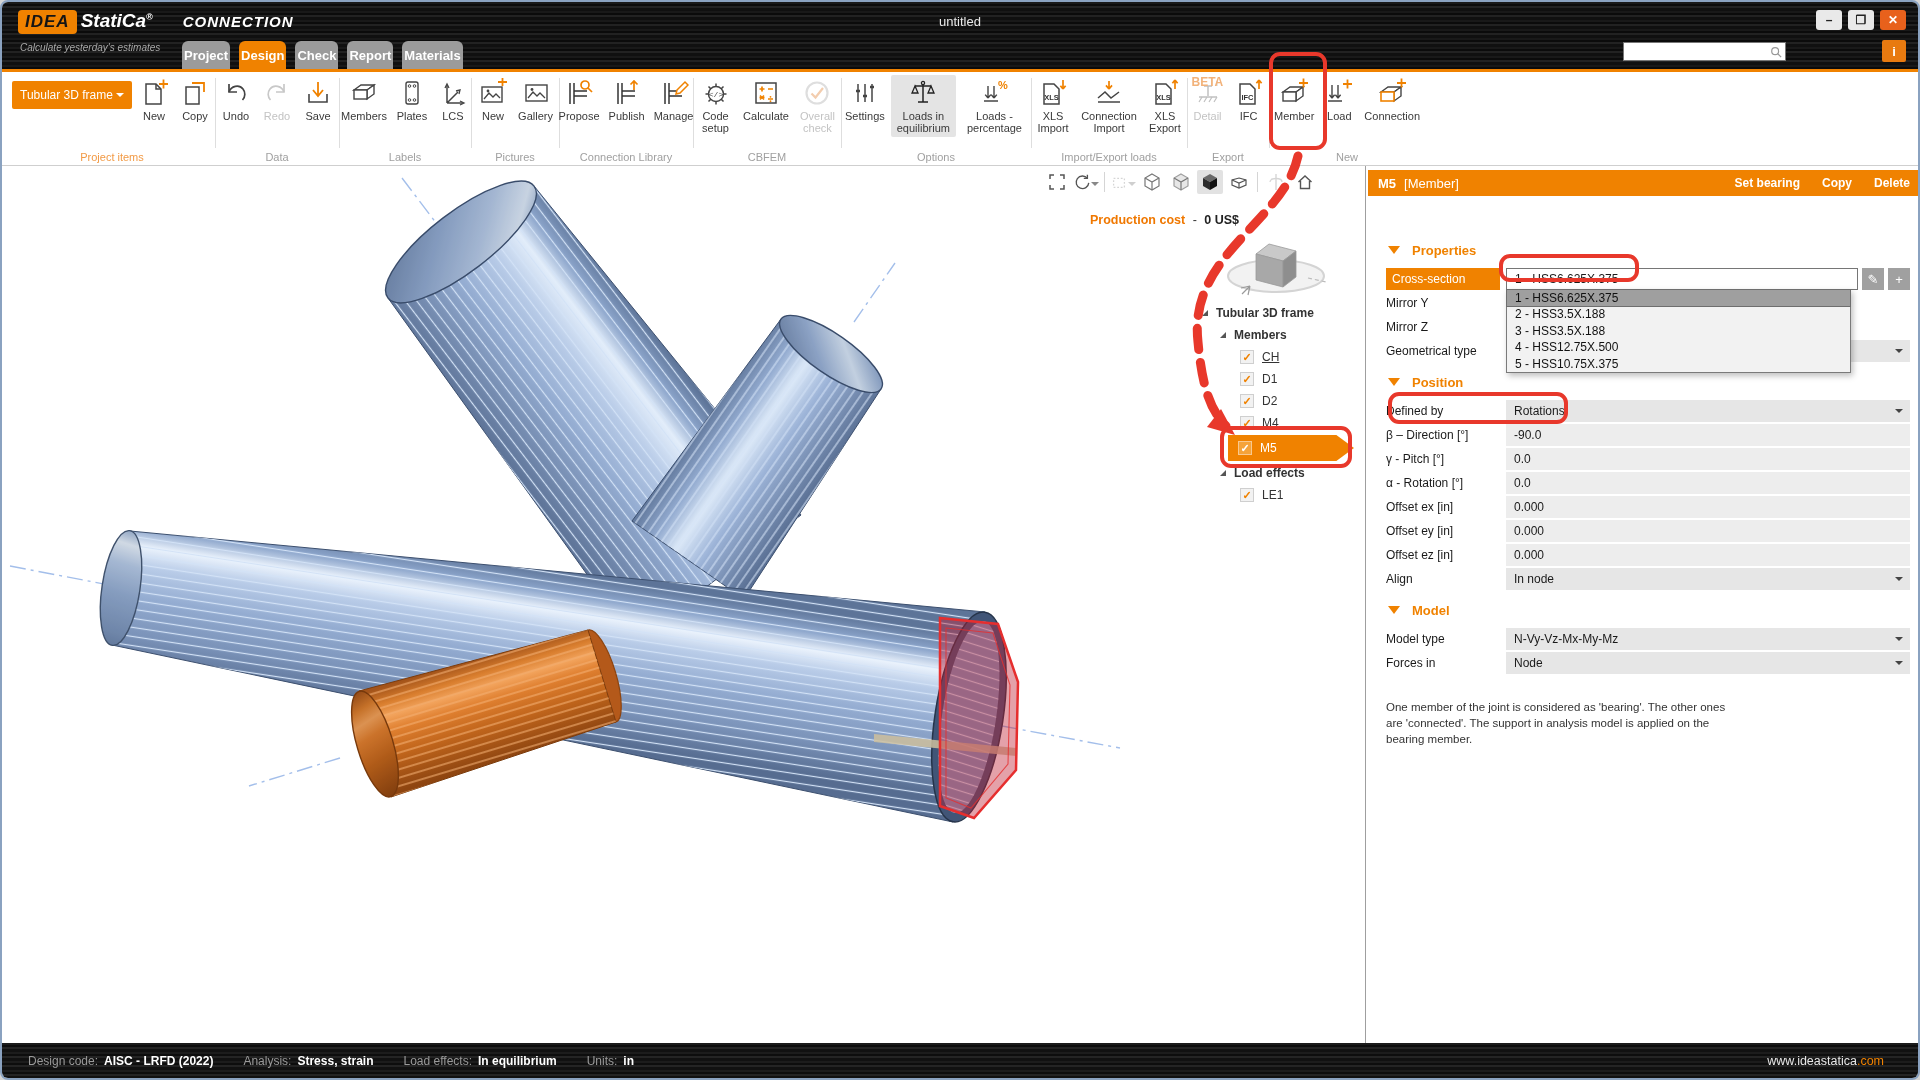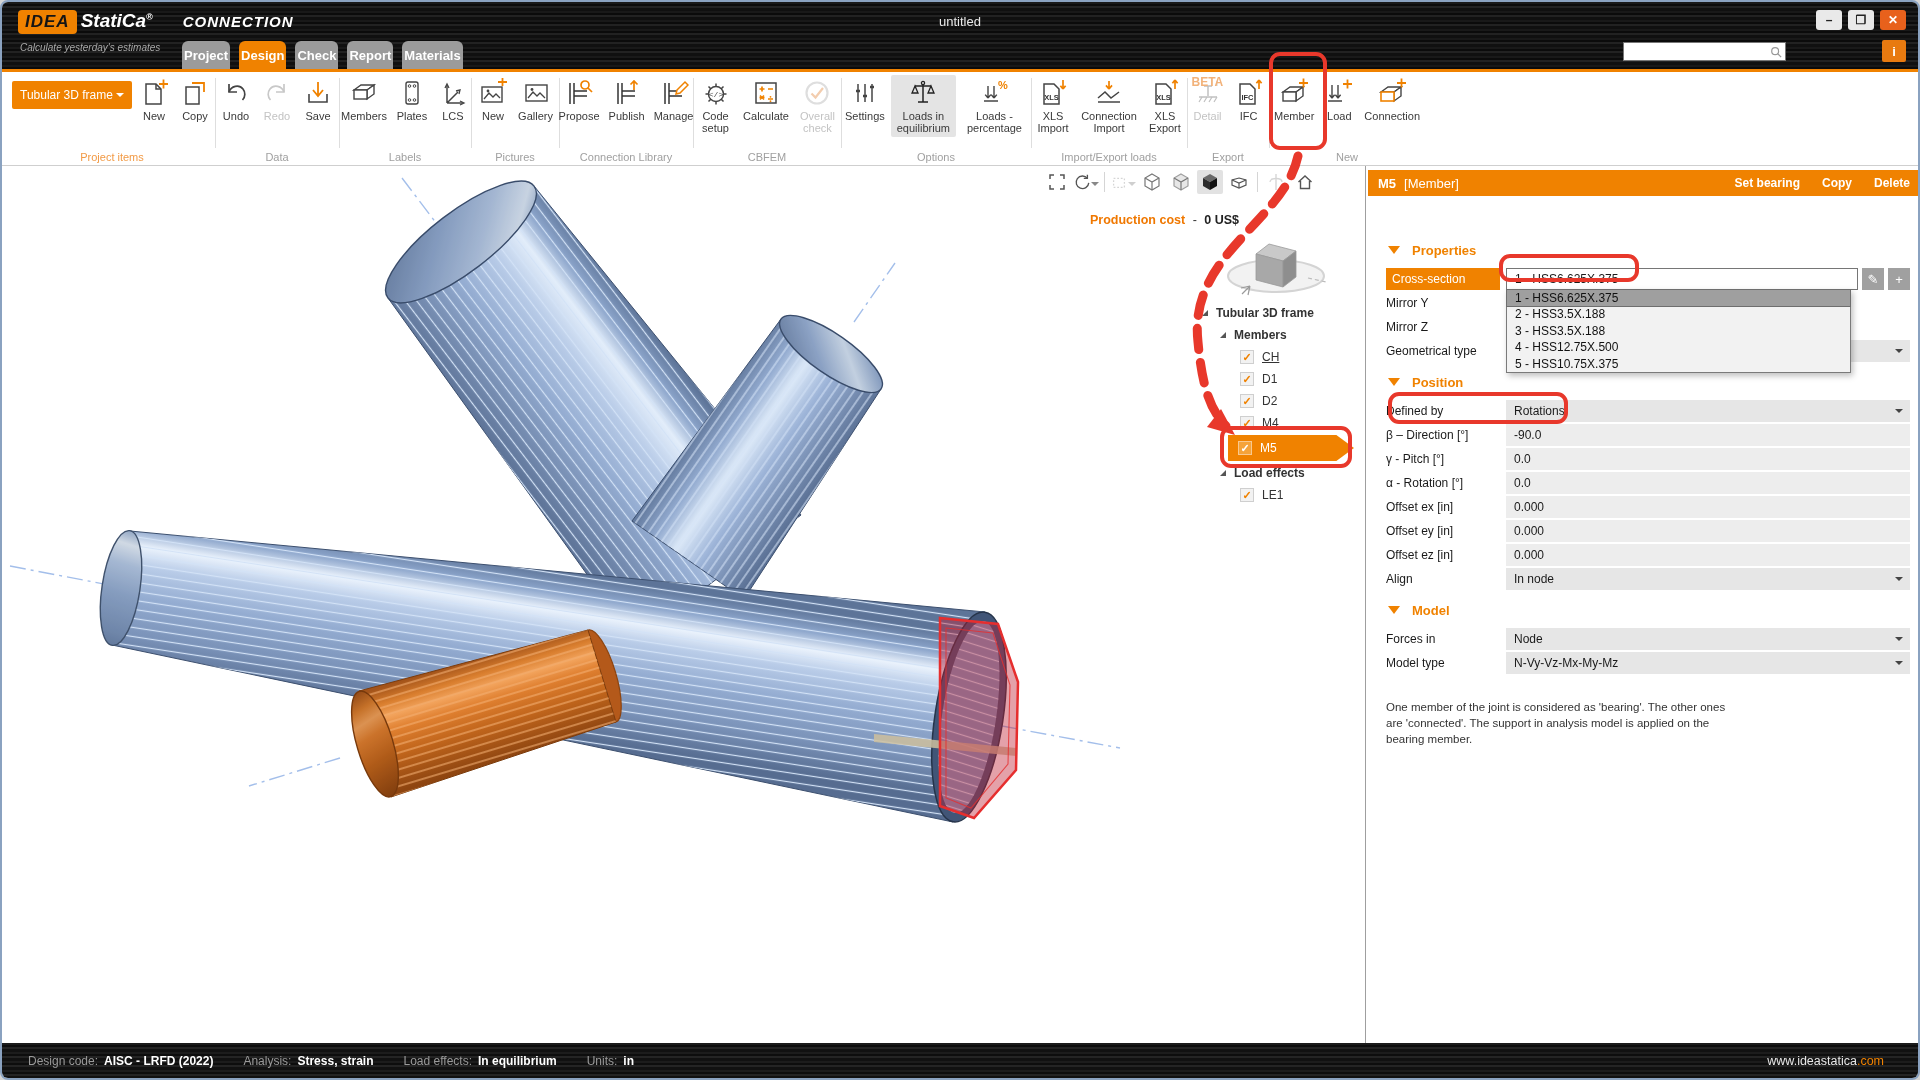--- a/index.html
+++ b/index.html
@@ -818,30 +818,30 @@
             <span class="farr"></span>
           </div>
       </div>
 
       <div class="psec" style="margin-top:6px">
         <span class="ptri"></span>
         <span class="ptxt">Model</span>
       </div>
 
       <div class="prow">
+        <div class="plabel">Model type</div>
+        <div class="pfield dd">
+            <span>N-Vy-Vz-Mx-My-Mz</span>
+            <span class="farr"></span>
+          </div>
+      </div>
+      <div class="prow">
         <div class="plabel">Forces in</div>
         <div class="pfield dd">
             <span>Node</span>
-            <span class="farr"></span>
-          </div>
-      </div>
-      <div class="prow">
-        <div class="plabel">Model type</div>
-        <div class="pfield dd">
-            <span>N-Vy-Vz-Mx-My-Mz</span>
             <span class="farr"></span>
           </div>
       </div>
 
       <div class="pnote">One member of the joint is considered as 'bearing'. The other ones are 'connected'. The support in analysis model is applied on the bearing member.</div>
 
       <div class="ddlist">
         <div class="dditem sel">1 - HSS6.625X.375</div>
         <div class="dditem">2 - HSS3.5X.188</div>
         <div class="dditem">3 - HSS3.5X.188</div>

